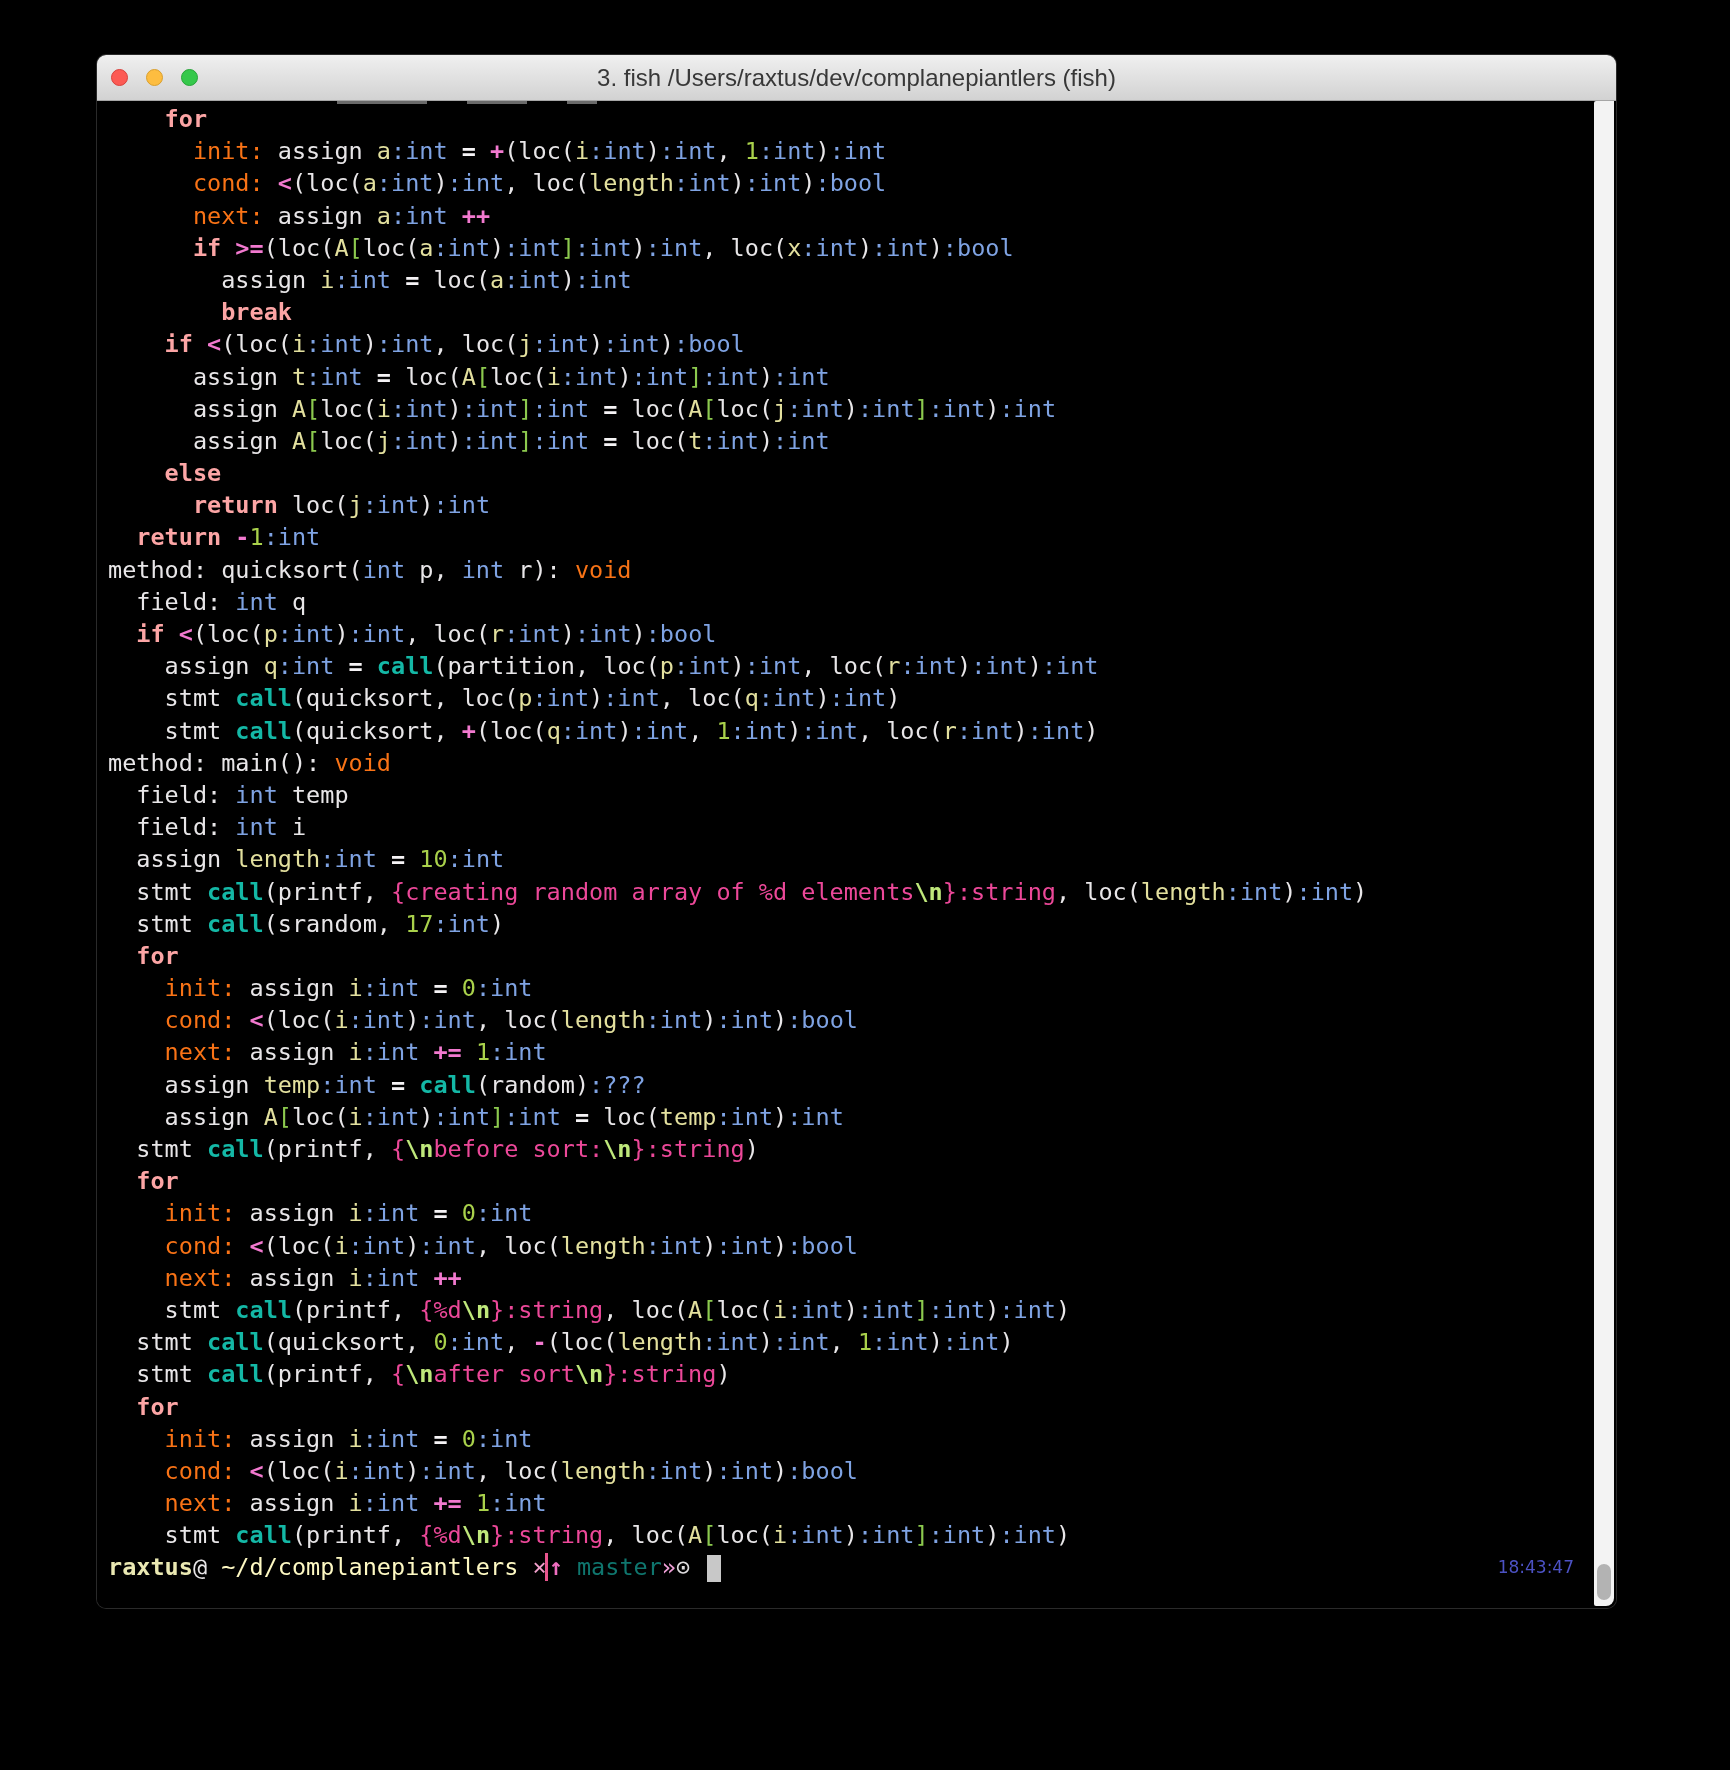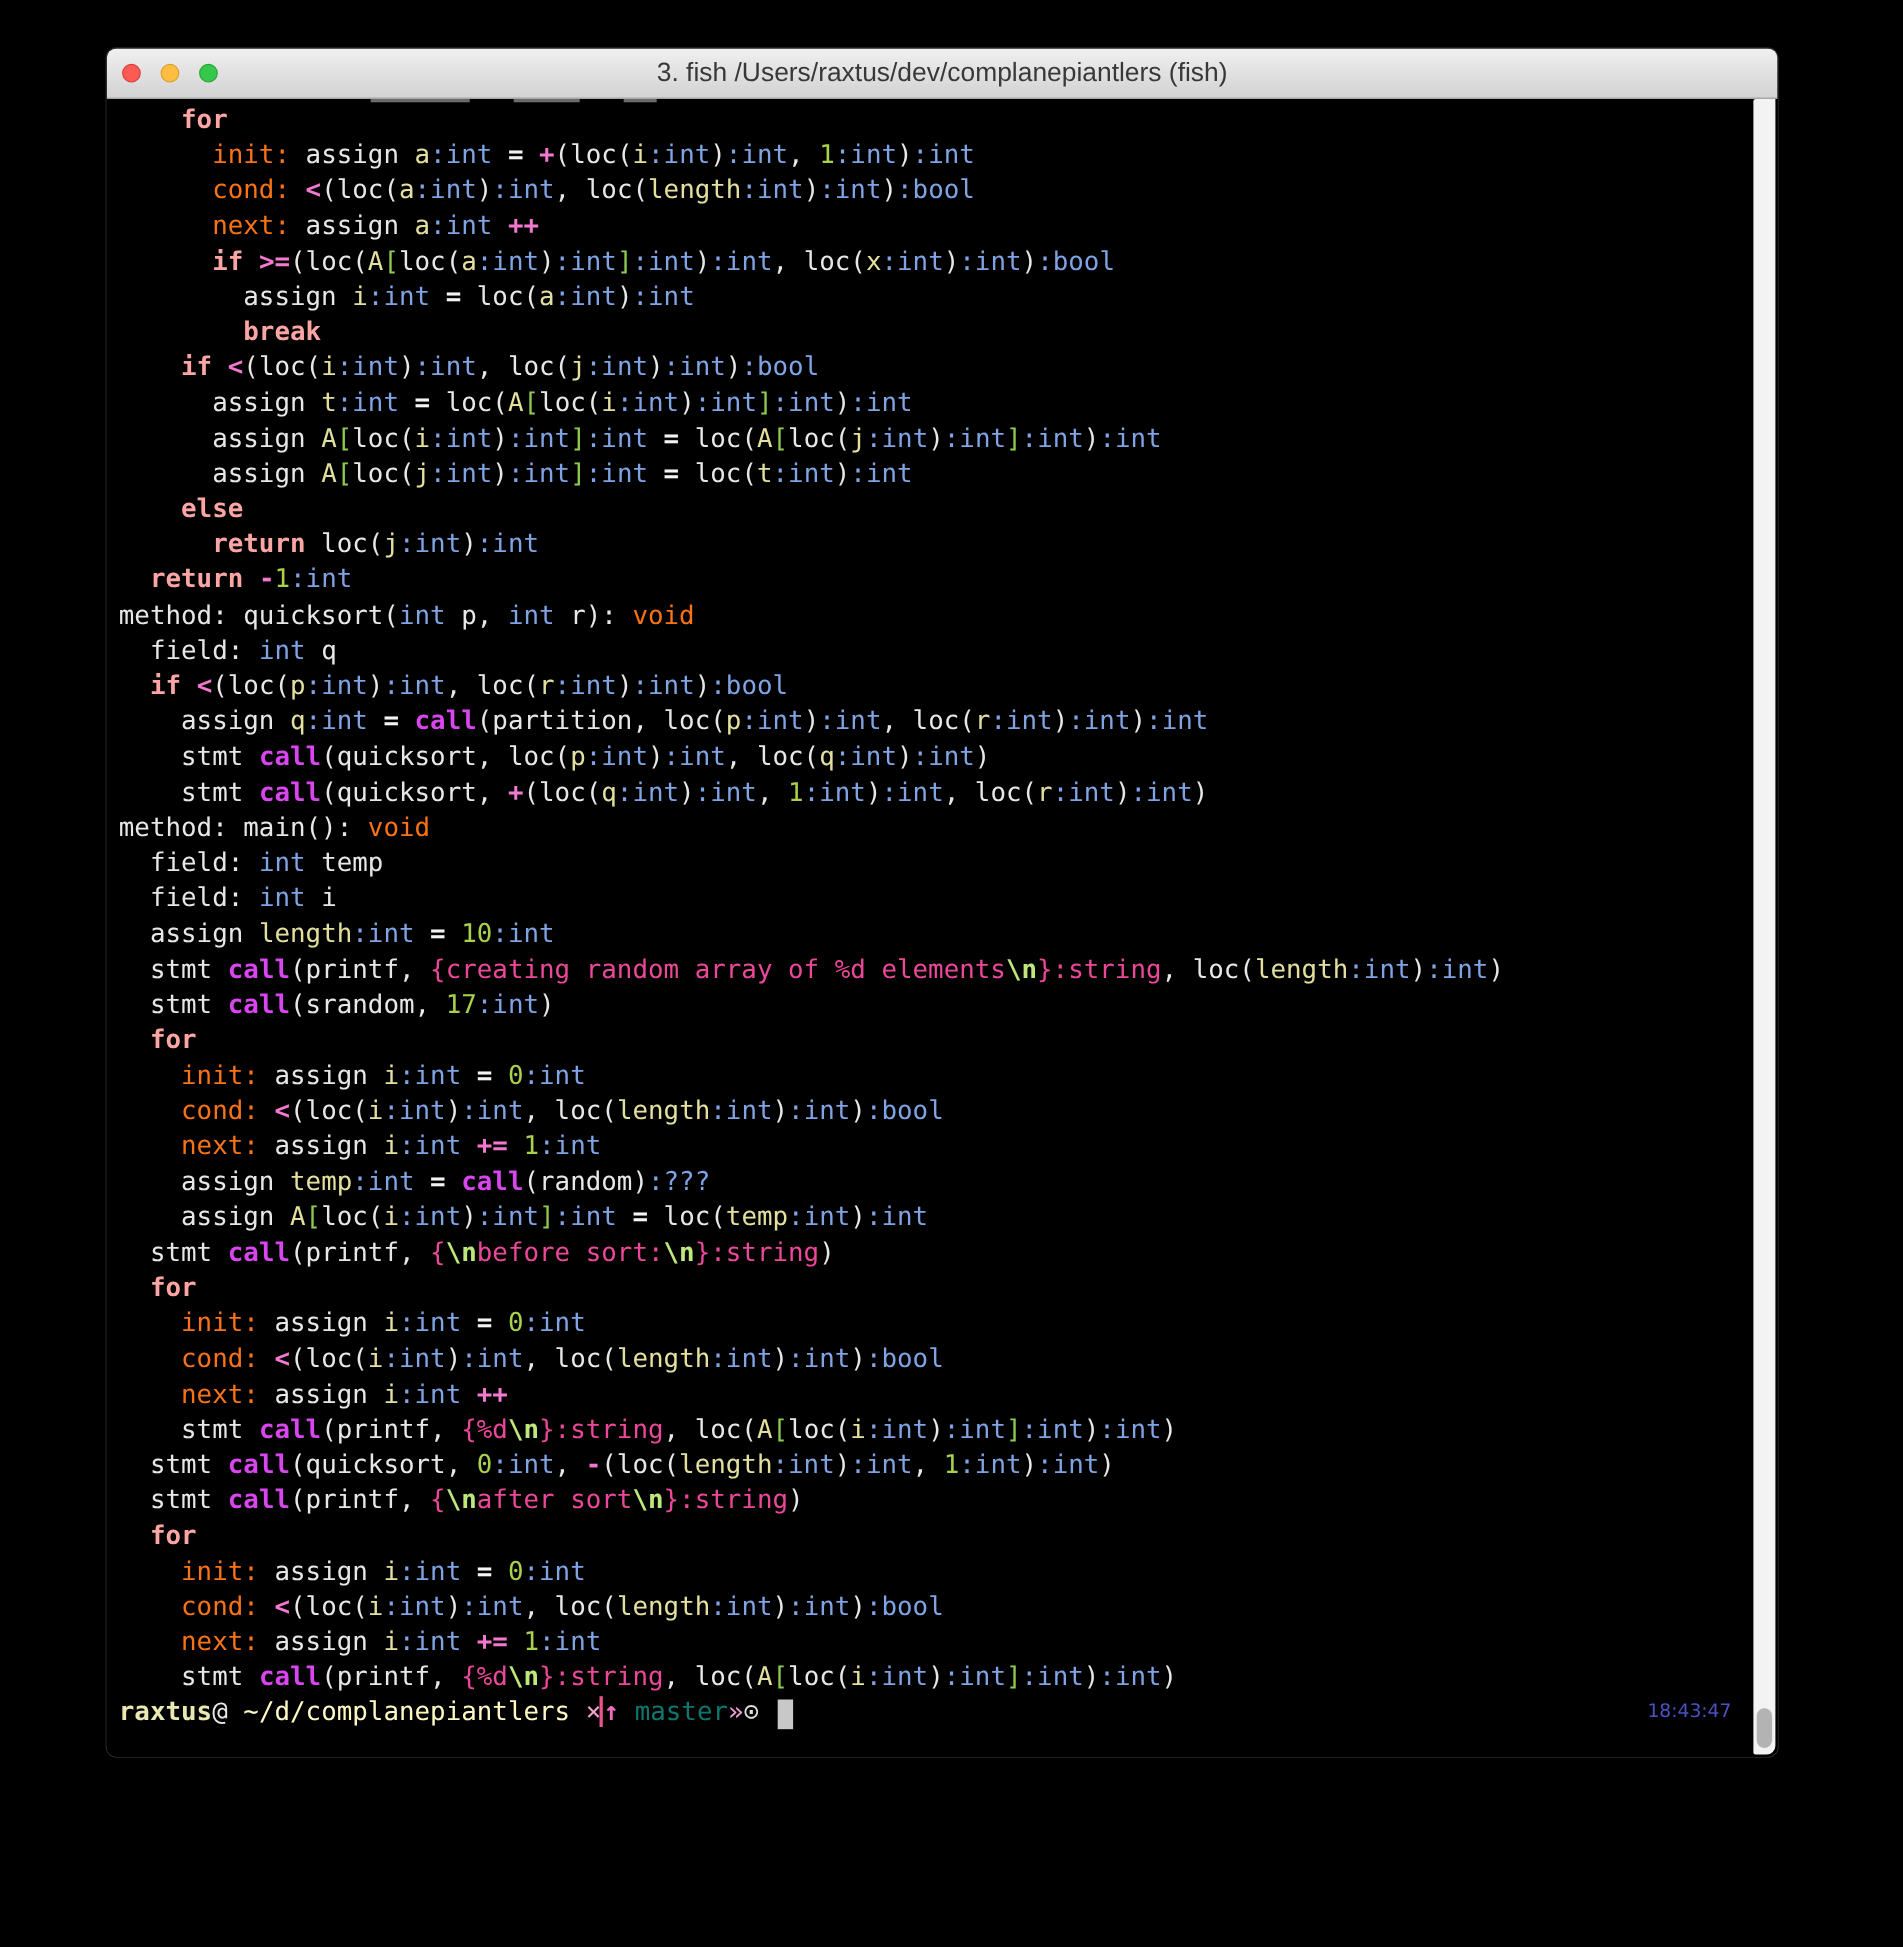--- a/index.html
+++ b/index.html
@@ -1,19 +1,19 @@
 <!DOCTYPE html>
 <html><head>
 <meta charset="utf-8">
 <style>
   html,body{margin:0;padding:0;background:#000;}
   body{width:1730px;height:1770px;position:relative;overflow:hidden;
        font-family:"DejaVu Sans Mono",monospace;}
 
-  .window{position:absolute;left:97px;top:44px;width:1519px;height:1553px;
+  .window{position:absolute;left:97px;top:55px;width:1519px;height:1553px;
           border-radius:9px;background:#000;box-shadow:0 0 0 1px #2a2a2a;}
 
   .titlebar{position:absolute;left:0;top:0;right:0;height:45px;
             background:linear-gradient(#f0f0f0,#d2d2d2);
             border-bottom:1px solid #a6a6a6;border-radius:9px 9px 0 0;
             display:flex;align-items:center;justify-content:center;}
   .title{font-family:"Liberation Sans",sans-serif;font-size:24px;color:#383838;}
   .traffic{position:absolute;left:14px;top:0;height:100%;display:flex;align-items:center;gap:18px;}
   .light{width:17px;height:17px;border-radius:50%;box-sizing:border-box;}
   .light.red{background:#fc5a54;border:1px solid #d8413c;}
@@ -31,21 +31,21 @@
   .tk-kw{color:#fca5a5;font-weight:bold;}
   .tk-lb{color:#f97316;}
   .tk-op{color:#f279cf;font-weight:bold;}
   .tk-eq{color:#f5f3f5;font-weight:bold;}
   .tk-ty{color:#7fa3e3;}
   .tk-id{color:#e3e09e;}
   .tk-nu{color:#a9d14b;}
   .tk-br{color:#8cc94e;}
   .tk-st{color:#ec4899;}
   .tk-es{color:#bfe87b;font-weight:bold;}
-  .tk-ca{color:#d946ef;font-weight:bold;margin-top:28px;}
+  .tk-ca{color:#14b8a6;font-weight:bold;margin-top:28px;}
   .tk-un{color:#7fa3e3;}
   
   .tk-us{color:#eae8b2;font-weight:bold;text-align:center;}
   .tk-pa{color:#fef9c3;}
   .tk-cr{color:#f2a0cc;}
   .tk-gb{color:#f06ec0;font-weight:bold;border-left:3px solid #e8558e;padding-left:1px;margin-left:-2px;}
   .tk-bra{color:#0f766e;}
   .tk-ch{color:#f0a0d8;}
   .tk-ci{color:#dedcde;}
 

